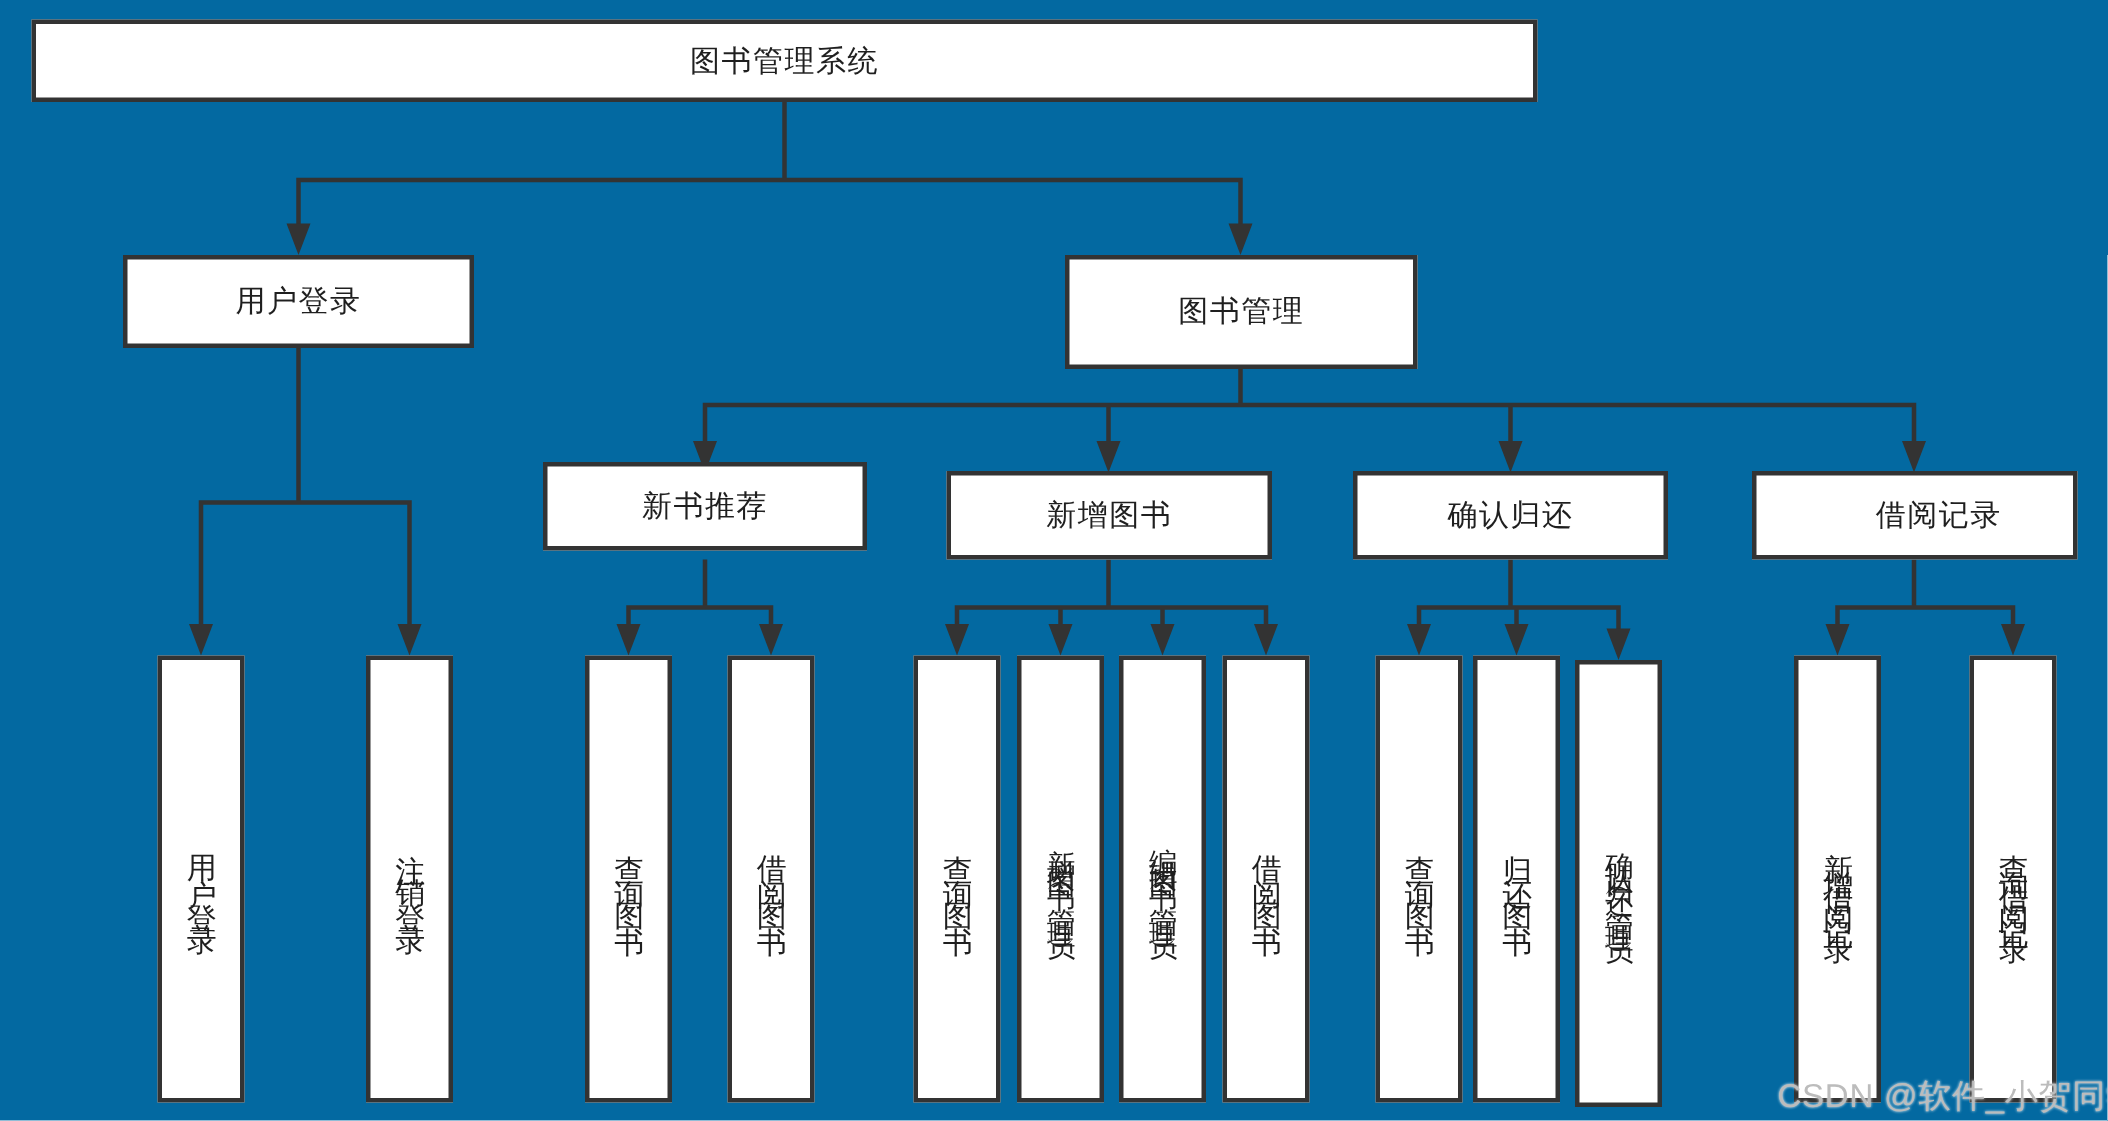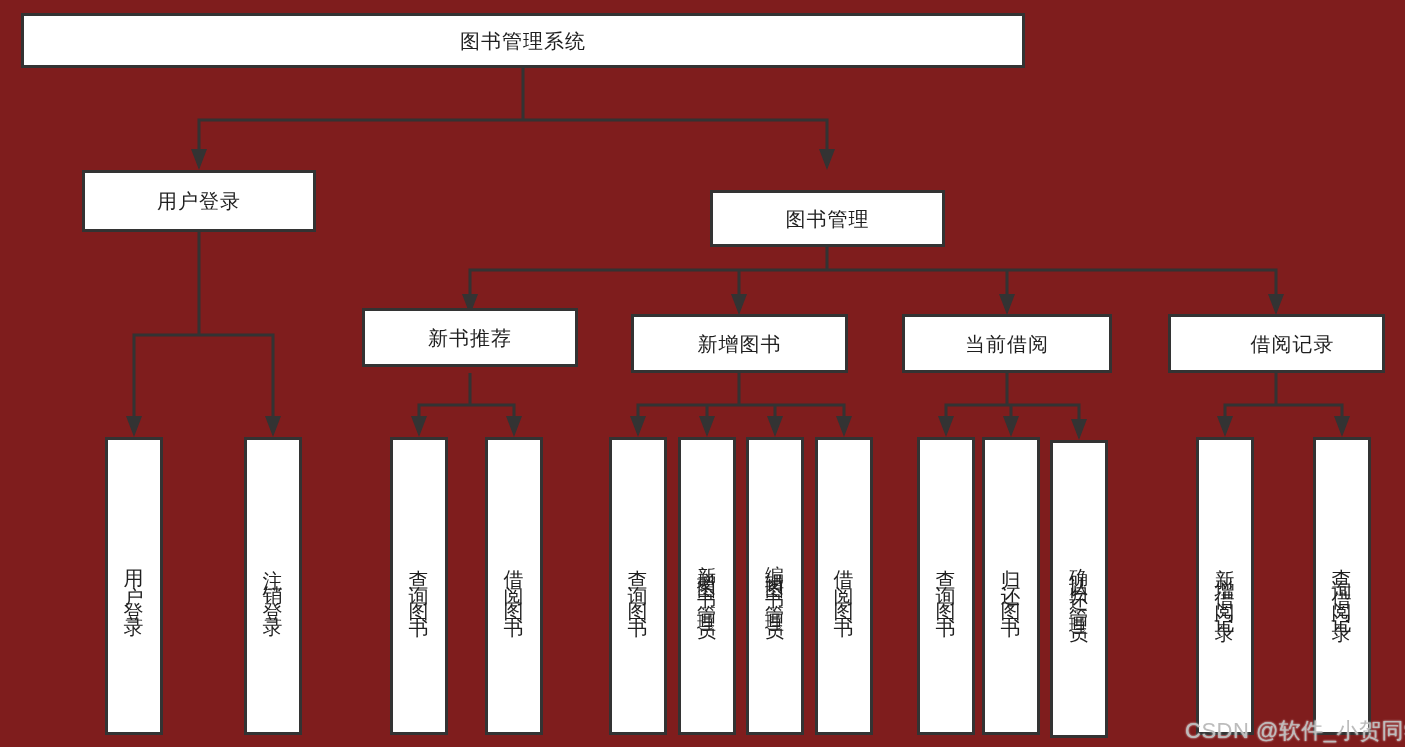--- a/index.html
+++ b/index.html
@@ -1,37 +1,37 @@
 <!DOCTYPE html>
 <html><head>
 <meta charset="utf-8">
 <style>
   html,body{margin:0;padding:0;background:#ffffff;}
   #stage{
-    position:relative;width:1405px;height:747px;background:#7f1d1d;
+    position:relative;width:1405px;height:747px;background:#0369a1;
     font-family:"Liberation Sans","DejaVu Sans",sans-serif;color:#1f1f1f;overflow:hidden;
   }
   #wires{position:absolute;left:0;top:0;width:1405px;height:747px;}
   .node{
     position:absolute;box-sizing:border-box;background:#ffffff;
     border:3px solid #333333;display:flex;align-items:center;justify-content:center;
     font-size:20px;line-height:1;letter-spacing:1px;white-space:nowrap;z-index:2;
   }
   .vbox{
     writing-mode:vertical-rl;text-orientation:mixed;
     white-space:normal;
   }
   .sp4{letter-spacing:16px;}
   .sp6{letter-spacing:11px;}
   .sp9{letter-spacing:8px;font-size:19px;}
   
   #n-root{left:21px;top:13px;width:1004px;height:55px;}
   
   #n-user-login{left:82px;top:170px;width:234px;height:62px;}
-  #n-book-mgmt{left:710px;top:170px;width:235px;height:57px;margin-top:20px;}
+  #n-book-mgmt{left:710px;top:170px;width:235px;height:76px;}
   
   #n-new-book{left:362px;top:308px;width:216px;height:59px;}
   #n-borrowing{left:631px;top:314px;width:217px;height:59px;}
   #n-current{left:902px;top:314px;width:210px;height:59px;}
   #n-records{left:1168px;top:314px;width:217px;height:59px;padding-left:32px;}
   
   .leaf{top:437px;width:58px;height:298px;}
   #n-login{left:105px;}
   #n-logout{left:244px;}
   #n-nb-query{left:390px;}
@@ -88,21 +88,21 @@
       M1334,416 L1350,416 L1342,437 Z"></path>
   </svg>
 
   <div class="node" id="n-root">图书管理系统</div>
 
   <div class="node" id="n-user-login">用户登录</div>
   <div class="node" id="n-book-mgmt">图书管理</div>
 
   <div class="node" id="n-new-book">新书推荐</div>
   <div class="node" id="n-borrowing">新增图书</div>
-  <div class="node" id="n-current">当前借阅</div>
+  <div class="node" id="n-current">确认归还</div>
   <div class="node" id="n-records">借阅记录</div>
 
   <div class="node vbox leaf sp4" id="n-login">用户登录</div>
   <div class="node vbox leaf sp4" id="n-logout">注销登录</div>
 
   <div class="node vbox leaf sp4" id="n-nb-query">查询图书</div>
   <div class="node vbox leaf sp4" id="n-nb-borrow">借阅图书</div>
 
   <div class="node vbox leaf sp4" id="n-bb-query">查询图书</div>
   <div class="node vbox leaf sp9" id="n-bb-add">新增图书（管理员）</div>

